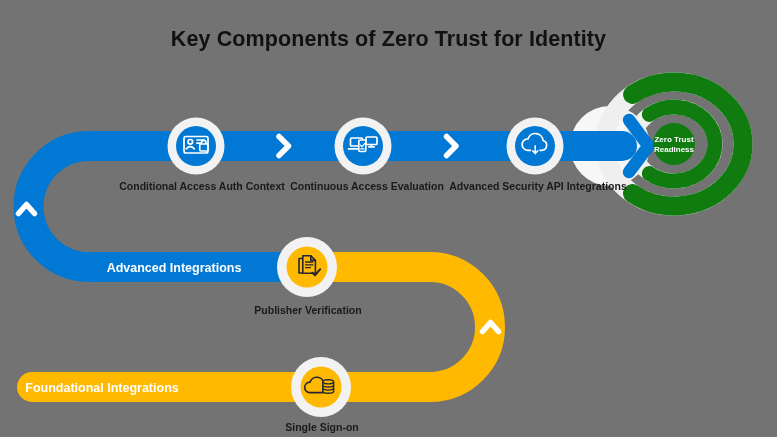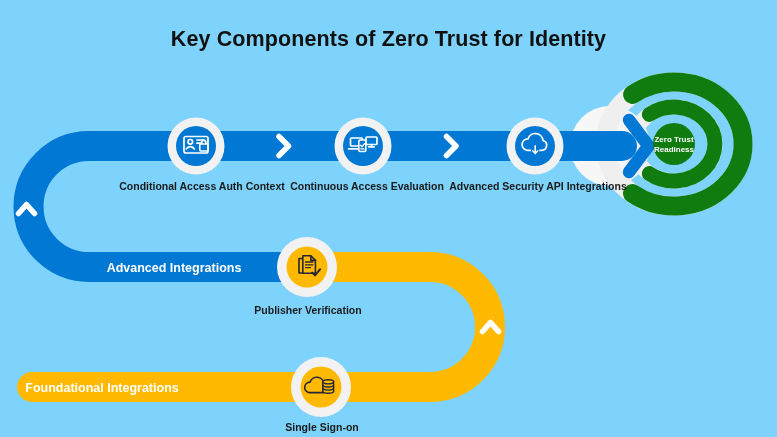--- a/index.html
+++ b/index.html
@@ -1,20 +1,20 @@
 <!DOCTYPE html>
 <html style="--c-blue: #0078D4; --c-yellow: #FFB900; --c-green: #107C10; --c-dark: #262636; --c-label: #1a1a1a; --c-halo: #f2f2f2;"><head>
 <meta charset="utf-8">
 <style>
   :root{
     --c-blue:#0078D4; --c-yellow:#FFB900; --c-green:#107C10;
     --c-dark:#262636; --c-label:#1a1a1a; --c-halo:#f2f2f2;
   }
   html,body{margin:0;padding:0;background:#fff;}
-  .canvas{position:relative;width:777px;height:437px;background:#7dd3fc;overflow:hidden;
+  .canvas{position:relative;width:777px;height:437px;background:#737373;overflow:hidden;
           font-family:"Liberation Sans",sans-serif;}
   .title{position:absolute;top:27px;left:0;width:777px;text-align:center;margin:0;
          font-size:21.5px;font-weight:bold;color:#111;letter-spacing:0.1px;}
   svg{position:absolute;left:0;top:0;}
   .band{fill:none;stroke-width:30;stroke-linecap:round;}
   .band-blue{stroke:var(--c-blue);}
   .band-yellow{stroke:var(--c-yellow);}
   .wchev{fill:none;stroke:#fff;stroke-width:5.5;stroke-linecap:round;stroke-linejoin:round;}
   .bigchev{fill:none;stroke:var(--c-blue);stroke-width:12.5;stroke-linecap:round;stroke-linejoin:round;}
   .ring{fill:none;stroke:var(--c-green);stroke-linecap:round;}

